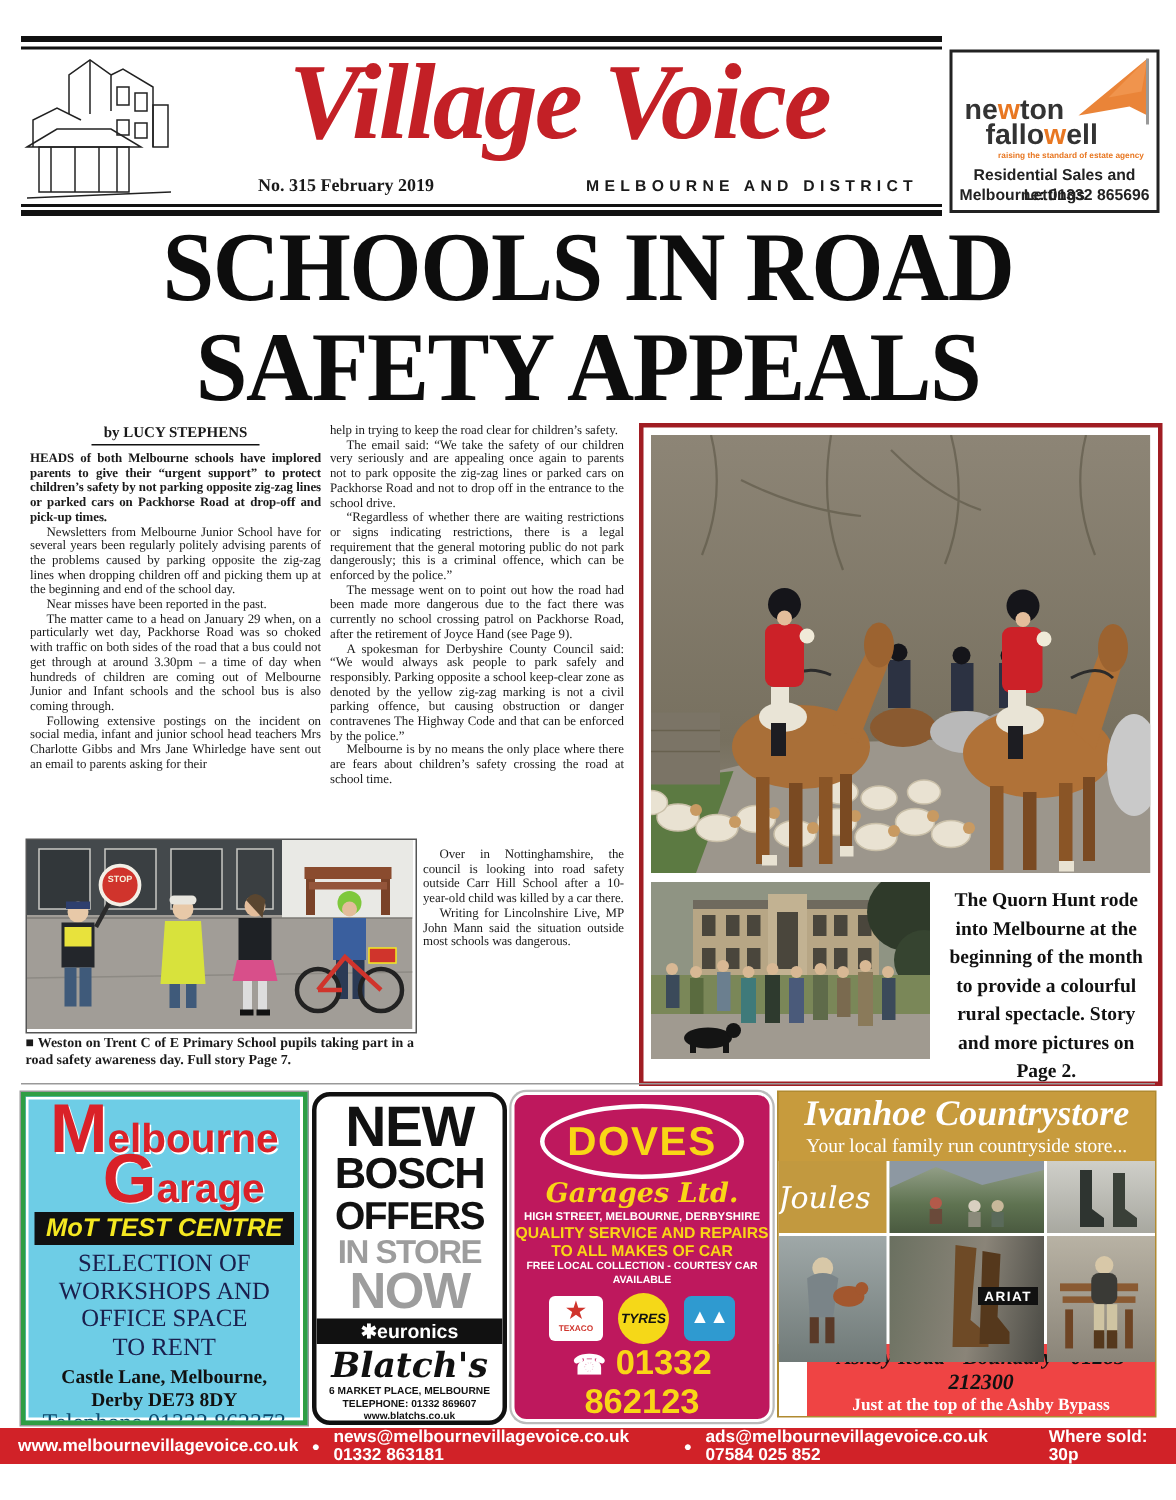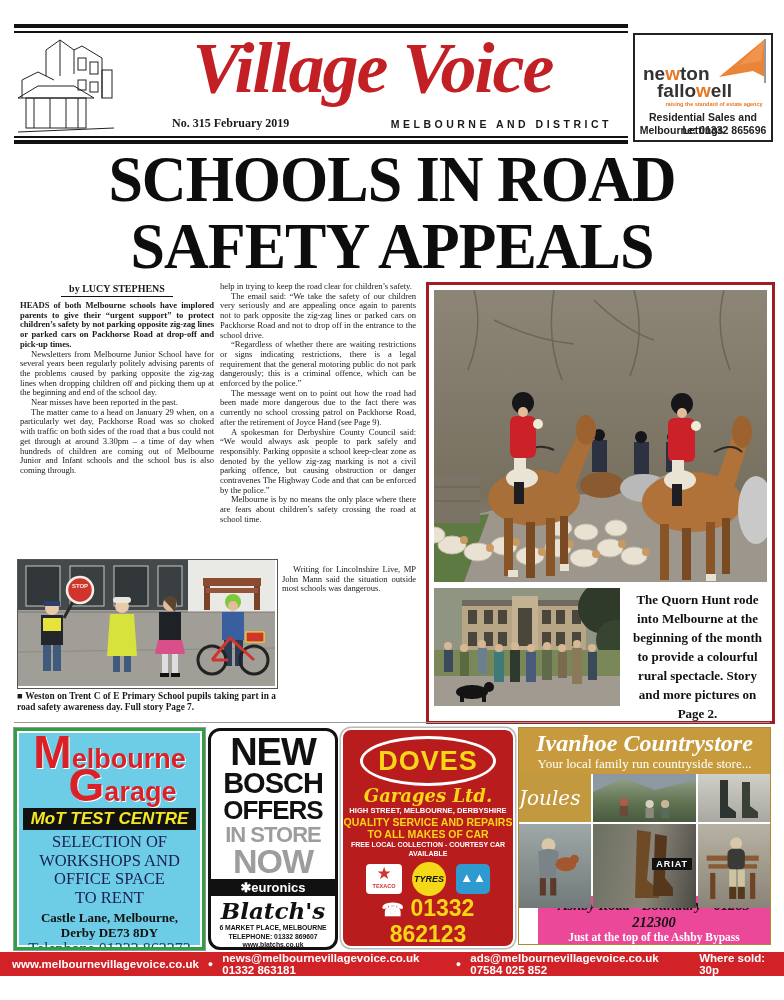--- a/index.html
+++ b/index.html
@@ -44,39 +44,39 @@
        font-weight:normal;}
   .gaddr{font-family:"Liberation Serif",serif;font-weight:bold;font-size:13px;line-height:15px;color:#111;}
   .gphone{font-family:"Liberation Serif",serif;font-weight:normal;font-size:16px;color:#0c4a6e;}
   .blatchs{background:#fff;border:3px solid #111;border-radius:12px;text-align:center;}
   .bosch{font-weight:bold;color:#111;letter-spacing:-1px;}
   .instore{font-weight:bold;color:#9d9d9d;letter-spacing:-1px;}
   .euronics{background:#111;color:#fff;font-weight:bold;font-size:13px;line-height:17px;margin:2px 0;}
   .blatch-script{font-family:"DejaVu Serif",serif;font-style:italic;font-weight:bold;font-size:23px;
                  line-height:26px;color:#111;}
   .baddr{font-size:6.8px;line-height:8.6px;color:#111;font-weight:bold;}
-  .doves{background:#b91c1c;border:2px solid #fff;border-radius:10px;box-shadow:0 0 0 1.5px #bbb;
+  .doves{background:#be185d;border:2px solid #fff;border-radius:10px;box-shadow:0 0 0 1.5px #bbb;
          text-align:center;color:#fff;}
   .doves-oval{border:3px solid #fff;border-radius:50%;width:130px;height:44px;margin:6px auto 0;
               display:flex;align-items:center;justify-content:center;}
   .doves-name{color:#f9d616;font-weight:bold;font-size:27px;letter-spacing:1px;}
   .doves-gar{font-family:"DejaVu Serif",serif;font-style:italic;font-weight:bold;color:#f9d616;
              font-size:18px;line-height:20px;}
   .doves-addr{font-weight:bold;font-size:7.6px;line-height:10px;}
   .doves-q{color:#f9d616;font-weight:bold;font-size:10.5px;line-height:12px;}
   .doves-free{font-weight:bold;font-size:7px;line-height:9px;}
   .doves-phone{color:#f9d616;font-weight:bold;font-size:23px;line-height:24px;}
   .doves-url{font-weight:bold;font-size:7px;}
   .ivanhoe{box-shadow:0 0 0 1px #b08a30;}
   .iv-head{background:#c79b3d;text-align:center;color:#fff;}
   .iv-title{font-family:"Liberation Serif",serif;font-style:italic;font-weight:bold;font-size:24px;line-height:26px;}
   .iv-tag{font-family:"Liberation Serif",serif;font-size:13px;line-height:15px;}
   .iv-grid{display:grid;grid-template-columns:72px 1fr 72px;grid-template-rows:48px 84px;gap:2px;background:#fff;}
   .iv-cell{position:relative;overflow:hidden;}
-  .iv-foot{background:#ec4899;text-align:center;margin-left:19px;}
+  .iv-foot{background:#ef4444;text-align:center;margin-left:19px;}
   .iv-road{font-family:"Liberation Serif",serif;font-style:italic;font-weight:bold;font-size:14.5px;
            line-height:17px;color:#111;}
   .iv-bypass{color:#fff;font-weight:bold;font-size:11.5px;line-height:13px;font-family:"Liberation Serif",serif;}
   .iv-hours{background:#fff;text-align:center;font-size:10px;font-weight:bold;line-height:15px;
             font-family:"Liberation Serif",serif;color:#111;}
   .joules{font-family:"DejaVu Serif",serif;font-style:italic;color:#fff;font-size:20px;}
   .ariat{position:absolute;right:4px;top:34px;background:#111;color:#fff;font-weight:bold;
          font-size:9px;padding:1px 4px;letter-spacing:1px;}
   
   .footer{background:#d12228;color:#fff;font-family:"Liberation Sans",sans-serif;font-weight:bold;
@@ -141,31 +141,33 @@
   </div>
 
   <div class="abs byline" style="left:20px;top:283px;width:194px;">
     <span>by LUCY STEPHENS</span>
   </div>
   <div class="abs bodycol" style="left:20px;top:301px;width:194px;height:257px;">
     <p class="lede">HEADS of both Melbourne schools have implored parents to give their “urgent support” to protect children’s safety by not parking opposite zig-zag lines or parked cars on Packhorse Road at drop-off and pick-up times.</p>
     <p class="ind">Newsletters from Melbourne Junior School have for several years been regularly politely advising parents of the problems caused by parking opposite the zig-zag lines when dropping children off and picking them up at the beginning and end of the school day.</p>
     <p class="ind">Near misses have been reported in the past.</p>
     <p class="ind">The matter came to a head on January 29 when, on a particularly wet day, Packhorse Road was so choked with traffic on both sides of the road that a bus could not get through at around 3.30pm – a time of day when hundreds of children are coming out of Melbourne Junior and Infant schools and the school bus is also coming through.</p>
+    <p class="ind">Following extensive postings on the incident on social media, infant and junior school head teachers Mrs Charlotte Gibbs and Mrs Jane Whirledge have sent out an email to parents asking for their</p>
   </div>
 
   <div class="abs bodycol" style="left:220px;top:282px;width:196px;height:281px;">
     <p>help in trying to keep the road clear for children’s safety.</p>
     <p class="ind">The email said: “We take the safety of our children very seriously and are appealing once again to parents not to park opposite the zig-zag lines or parked cars on Packhorse Road and not to drop off in the entrance to the school drive.</p>
     <p class="ind">“Regardless of whether there are waiting restrictions or signs indicating restrictions, there is a legal requirement that the general motoring public do not park dangerously; this is a criminal offence, which can be enforced by the police.”</p>
     <p class="ind">The message went on to point out how the road had been made more dangerous due to the fact there was currently no school crossing patrol on Packhorse Road, after the retirement of Joyce Hand (see Page 9).</p>
     <p class="ind">A spokesman for Derbyshire County Council said: “We would always ask people to park safely and responsibly. Parking opposite a school keep-clear zone as denoted by the yellow zig-zag marking is not a civil parking offence, but causing obstruction or danger contravenes The Highway Code and that can be enforced by the police.”</p>
     <p class="ind">Melbourne is by no means the only place where there are fears about children’s safety crossing the road at school time.</p>
   </div>
   <div class="abs bodycol" style="left:282px;top:565px;width:134px;height:152px;">
+    <p class="ind">Over in Nottinghamshire, the council is looking into road safety outside Carr Hill School after a 10-year-old child was killed by a car there.</p>
     <p class="ind">Writing for Lincolnshire Live, MP John Mann said the situation outside most schools was dangerous.</p>
   </div>
 
   <div class="abs" style="left:17px;top:559px;width:259px;height:128px;border:1px solid #555;">
     <svg width="257" height="126" viewBox="0 0 257 126">
       <rect width="257" height="126" fill="#a19d97"></rect>
       <rect width="170" height="50" fill="#44494c"></rect>
       <rect x="8" y="6" width="34" height="40" fill="#32373a" stroke="#c9c9c4"></rect>
       <rect x="52" y="6" width="34" height="40" fill="#3a3f42" stroke="#c9c9c4"></rect>
       <rect x="96" y="6" width="34" height="40" fill="#32373a" stroke="#c9c9c4"></rect>

